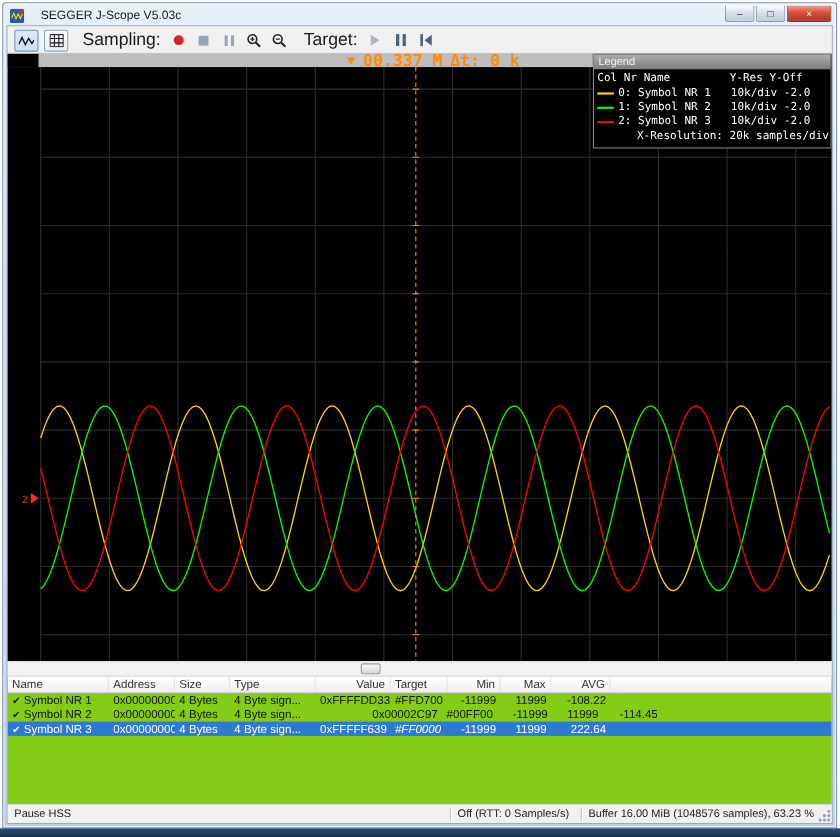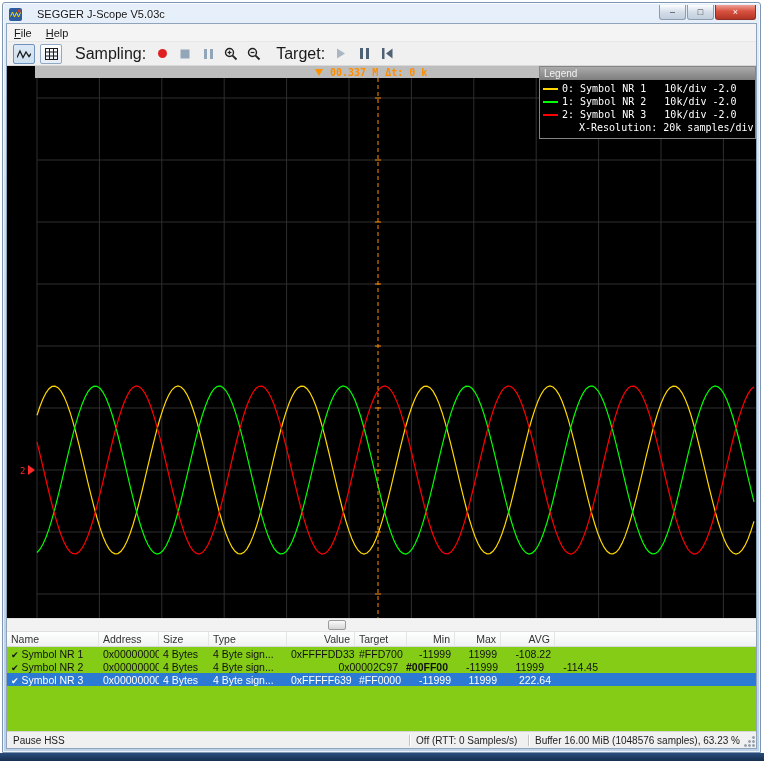--- a/index.html
+++ b/index.html
@@ -41,21 +41,21 @@
 .tbtn.pressed{background:linear-gradient(#dce8f5,#cfe0f0);border-color:#6f93bd}
 .tlabel{font-size:16px;color:#1a1a1a;margin:0 2px 0 8px}
 .ticon{width:18px;height:18px;display:flex;align-items:center;justify-content:center}
 
 
 .scope{flex:none;position:relative;background:#000}
 .ruler{height:12px;display:flex;position:relative;background:#bdbdbd}
 .ruler-left{width:28px;height:12px;background:#000;flex:none}
 .readout{position:absolute;left:308px;top:0;height:12px;display:flex;
   align-items:center;gap:7px;font-family:"DejaVu Sans Mono",monospace;
-  font-size:10px;font-weight:bold;color:#ff8c00;white-space:pre}
+  font-size:15px;font-weight:bold;color:#ff8c00;white-space:pre}
 .tri{width:0;height:0;border-left:4px solid transparent;
   border-right:4px solid transparent;border-top:7px solid #ff9000}
 #scope-svg{display:block}
 
 
 .legend{position:absolute;top:0;right:0;width:217px;border:1px solid #848484;
   background:#000}
 .legend-title{height:13px;line-height:13px;padding:0 4px;font-size:10px;
   color:#f2f2f2;background:linear-gradient(#ababab,#7d7d7d)}
 .legend-body{padding:2px 3px 4px 3px;font-family:"DejaVu Sans Mono",monospace;
@@ -125,24 +125,20 @@
             <span>□</span>
           </div>
         <div class="winbtn close">
             <span>×</span>
           </div>
       </div>
     </div>
 
     <div class="client">
 
-      <div class="menubar">
-        <span class="menu-item"><u>F</u>ile</span>
-        <span class="menu-item"><u>H</u>elp</span>
-      </div>
 
       <div class="toolbar">
         <div class="tbtn pressed">
           <svg width="14" height="12" viewBox="0 0 14 12">
               <polyline points="0,9.5 3,3 6,9.5 9,4 12,8.5 14,5.5" fill="none" stroke="#1a1a1a" stroke-width="1.3"></polyline>
             </svg>
         </div>
         <div class="tbtn">
           <svg width="13" height="12" viewBox="0 0 13 12">
               <rect x="0.5" y="0.5" width="12" height="11" fill="none" stroke="#1a1a1a"></rect>
@@ -227,20 +223,21 @@
             <line x1="368" y1="330" x2="374" y2="330" stroke="#ff8c00"></line>
             <line x1="368" y1="392" x2="374" y2="392" stroke="#ff8c00"></line>
             <line x1="368" y1="454" x2="374" y2="454" stroke="#ff8c00"></line>
             <line x1="368" y1="516" x2="374" y2="516" stroke="#ff8c00"></line>
             <path d="M21 387 L28 392 L21 397 Z" fill="#ff2a2a"></path>
             <text x="13" y="396" fill="#ff2a2a" font-size="9" font-family="DejaVu Sans Mono, monospace">2</text>
           </svg>
         <div class="legend">
           <div class="legend-title">Legend</div>
           <div class="legend-body">
+            <div class="legend-header">Col Nr Name         Y-Res Y-Off</div>
             <div>
                 <div class="legend-entry">
                   <span class="swatch" style="border-top-color: rgb(255, 215, 0);"></span>
                   <span class="ltext">0: Symbol NR 1   10k/div -2.0</span>
                 </div>
                 <div class="legend-entry">
                   <span class="swatch" style="border-top-color: rgb(0, 255, 0);"></span>
                   <span class="ltext">1: Symbol NR 2   10k/div -2.0</span>
                 </div>
                 <div class="legend-entry">
@@ -280,32 +277,32 @@
               <div class="td" style="width: 48px; text-align: right;">-11999</div>
               <div class="td" style="width: 46px; text-align: right;">11999</div>
               <div class="td" style="width: 54px; text-align: right;">-108.22</div>
             </div>
             <div class="tr">
               <div class="td" style="width: 92px;"><span class="check">✔</span>Symbol NR 2</div>
               <div class="td" style="width: 60px;">0x00000000</div>
               <div class="td" style="width: 50px;">4 Bytes</div>
               <div class="td" style="width: 78px;">4 Byte sign...</div>
               <div class="td" style="width: 68px; text-align: right; margin-left: 47px;">0x00002C97</div>
-              <div class="td" style="width: 52px; font-weight: bold;">#00FF00</div>
+              <div class="td" style="width: 52px;">#00FF00</div>
               <div class="td" style="width: 48px; text-align: right;">-11999</div>
               <div class="td" style="width: 46px; text-align: right;">11999</div>
               <div class="td" style="width: 54px; text-align: right;">-114.45</div>
             </div>
             <div class="tr sel">
               <div class="td" style="width: 92px;"><span class="check">✔</span>Symbol NR 3</div>
               <div class="td" style="width: 60px;">0x00000000</div>
               <div class="td" style="width: 50px;">4 Bytes</div>
               <div class="td" style="width: 78px;">4 Byte sign...</div>
               <div class="td" style="width: 68px; text-align: right;">0xFFFFF639</div>
-              <div class="td" style="width: 52px;">#FF0000</div>
+              <div class="td" style="width: 52px; font-style: italic;">#FF0000</div>
               <div class="td" style="width: 48px; text-align: right;">-11999</div>
               <div class="td" style="width: 46px; text-align: right;">11999</div>
               <div class="td" style="width: 54px; text-align: right;">222.64</div>
             </div>
           </div>
       </div>
 
       <div class="statusbar">
         <div class="ssec grow">Pause HSS</div>
         <div class="vsep"></div>

